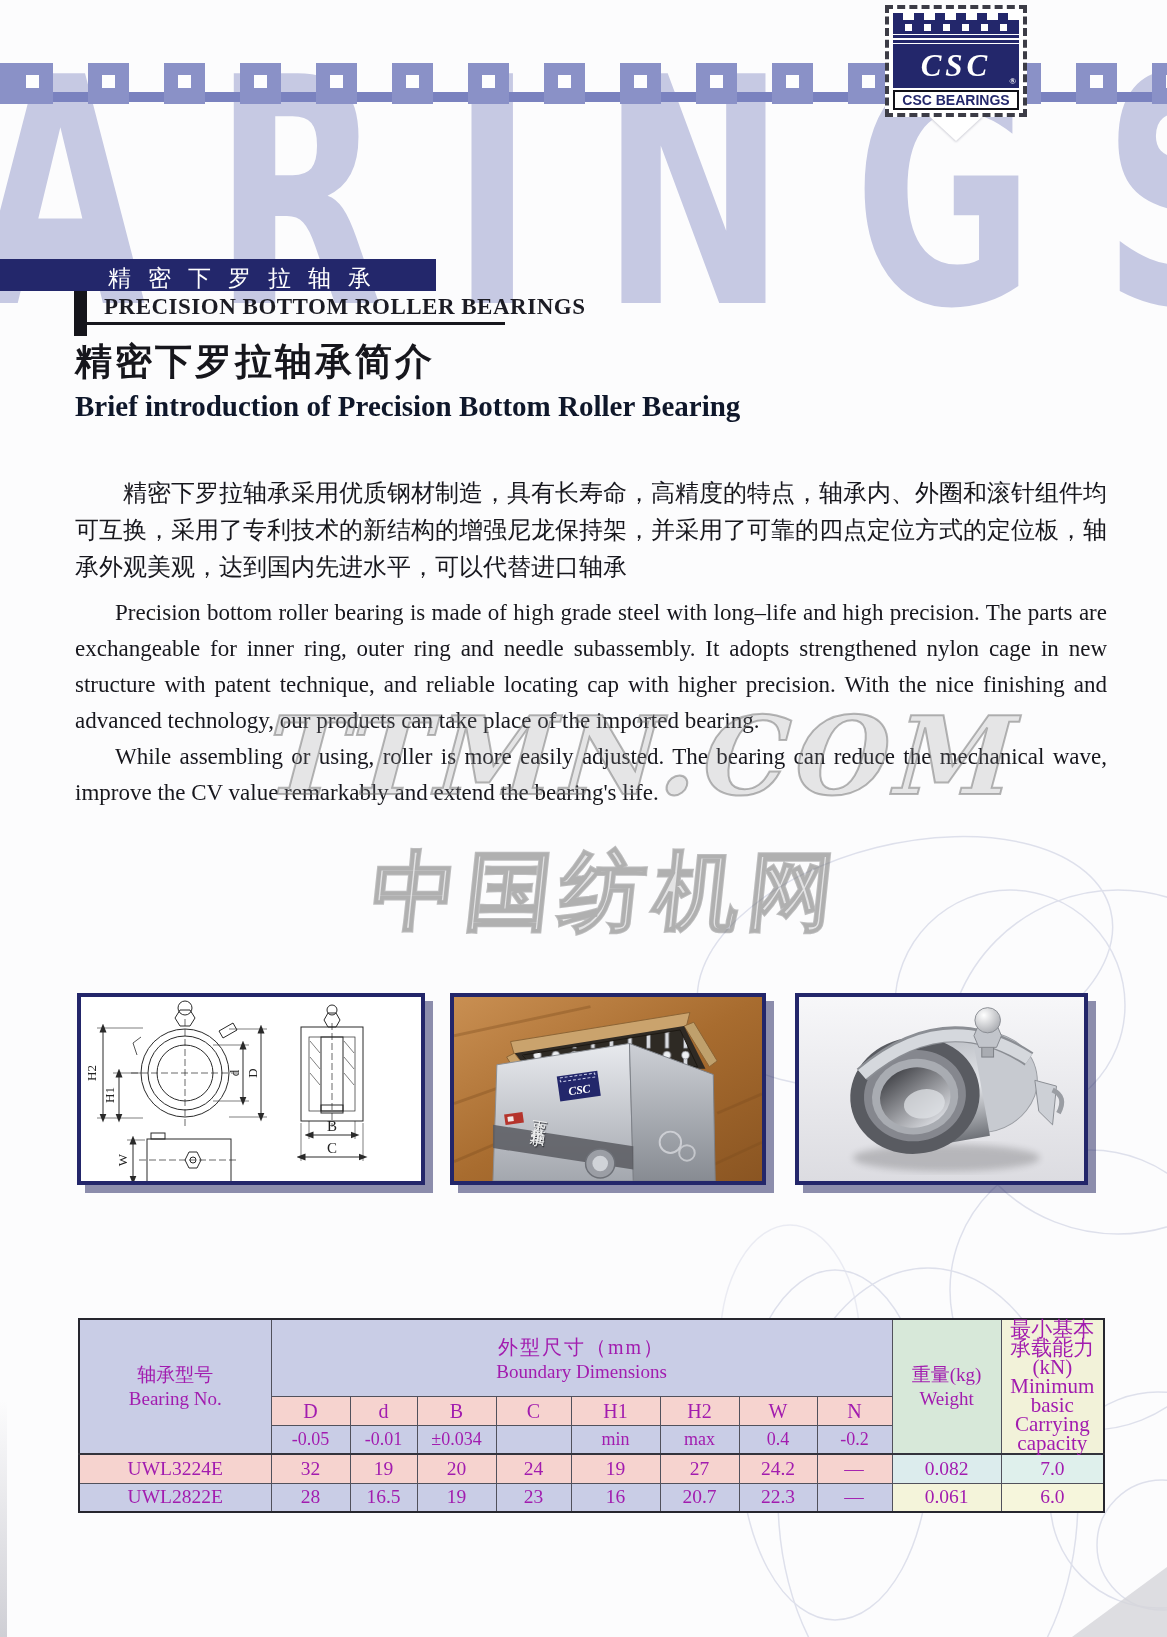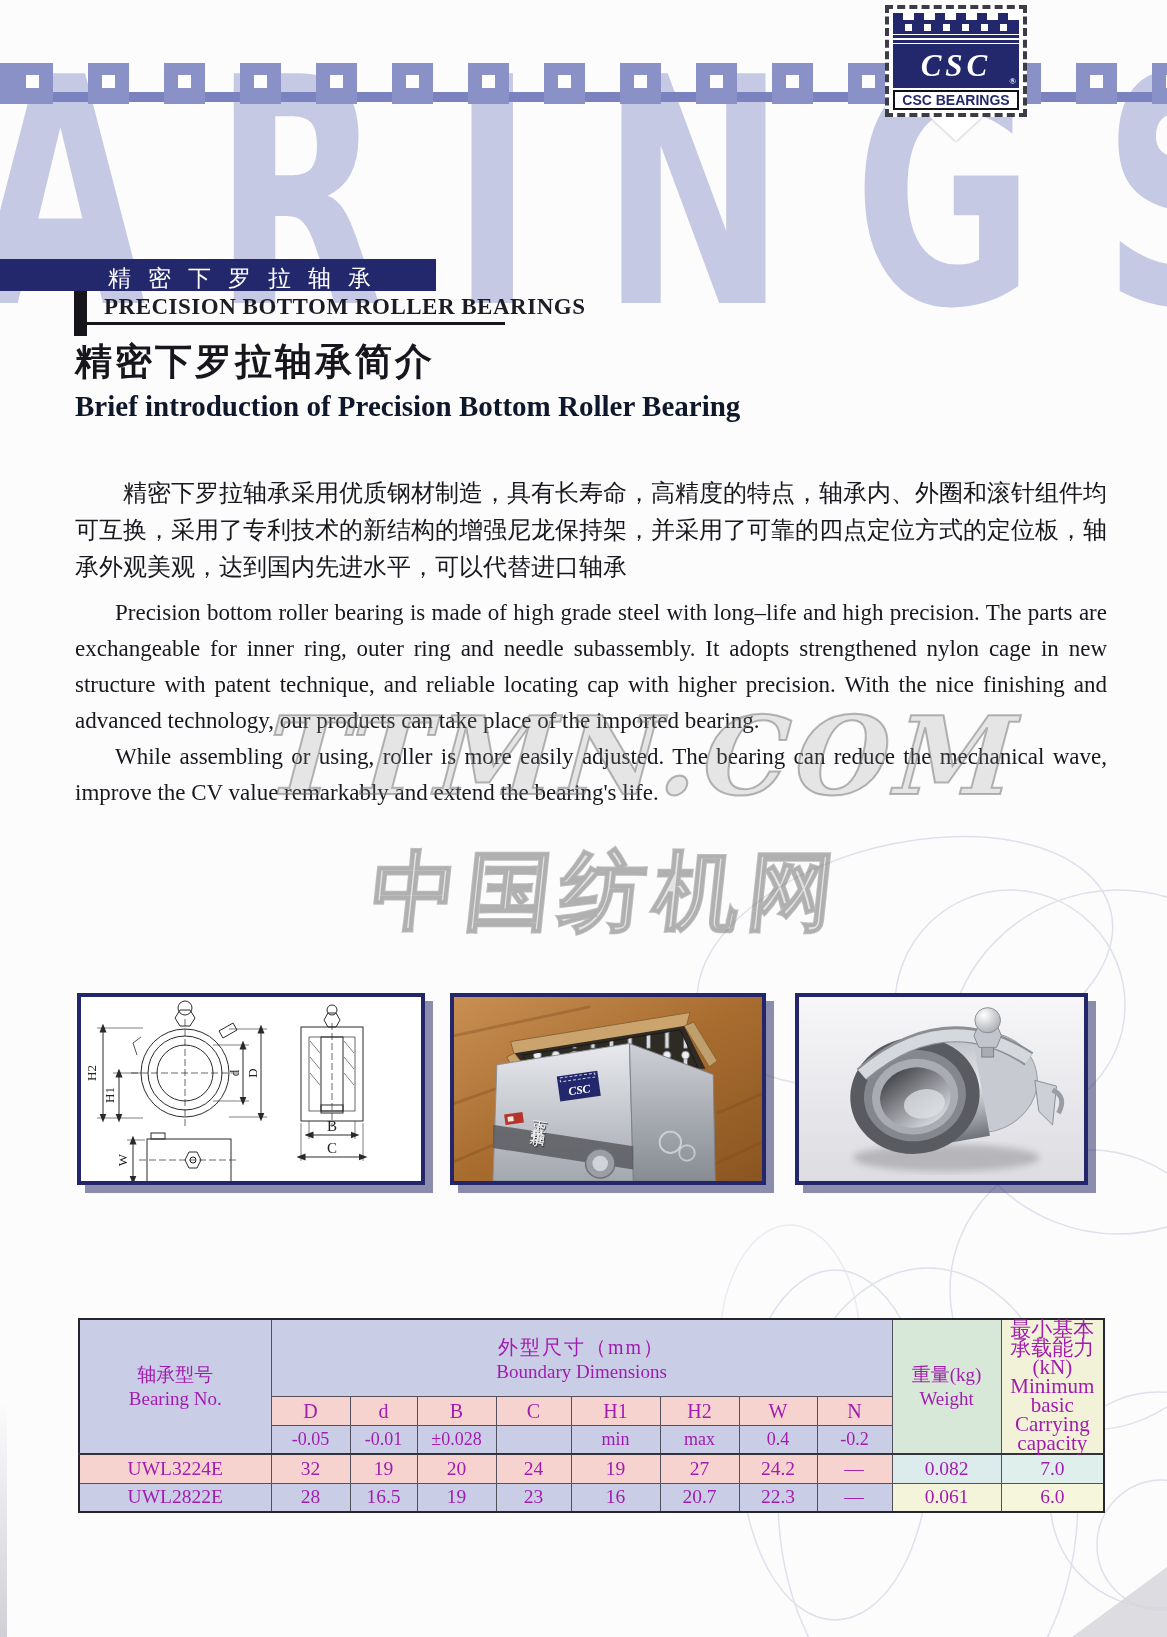--- a/index.html
+++ b/index.html
@@ -425,21 +425,21 @@
         <th class="c-pink">B</th>
         <th class="c-pink">C</th>
         <th class="c-pink">H1</th>
         <th class="c-pink">H2</th>
         <th class="c-pink">W</th>
         <th class="c-pink">N</th>
       </tr>
       <tr class="hrow3">
         <td class="c-lav">-0.05</td>
         <td class="c-lav">-0.01</td>
-        <td class="c-lav">±0.028</td>
+        <td class="c-lav">±0.034</td>
         <td class="c-lav"></td>
         <td class="c-lav">min</td>
         <td class="c-lav">max</td>
         <td class="c-lav">0.4</td>
         <td class="c-lav">-0.2</td>
       </tr>
       <tr class="drow d1" style="border-top:2px solid #33333c;">
         <td class="c-pink">UWL3224E</td>
         <td class="c-pink">32</td>
         <td class="c-pink">19</td>

